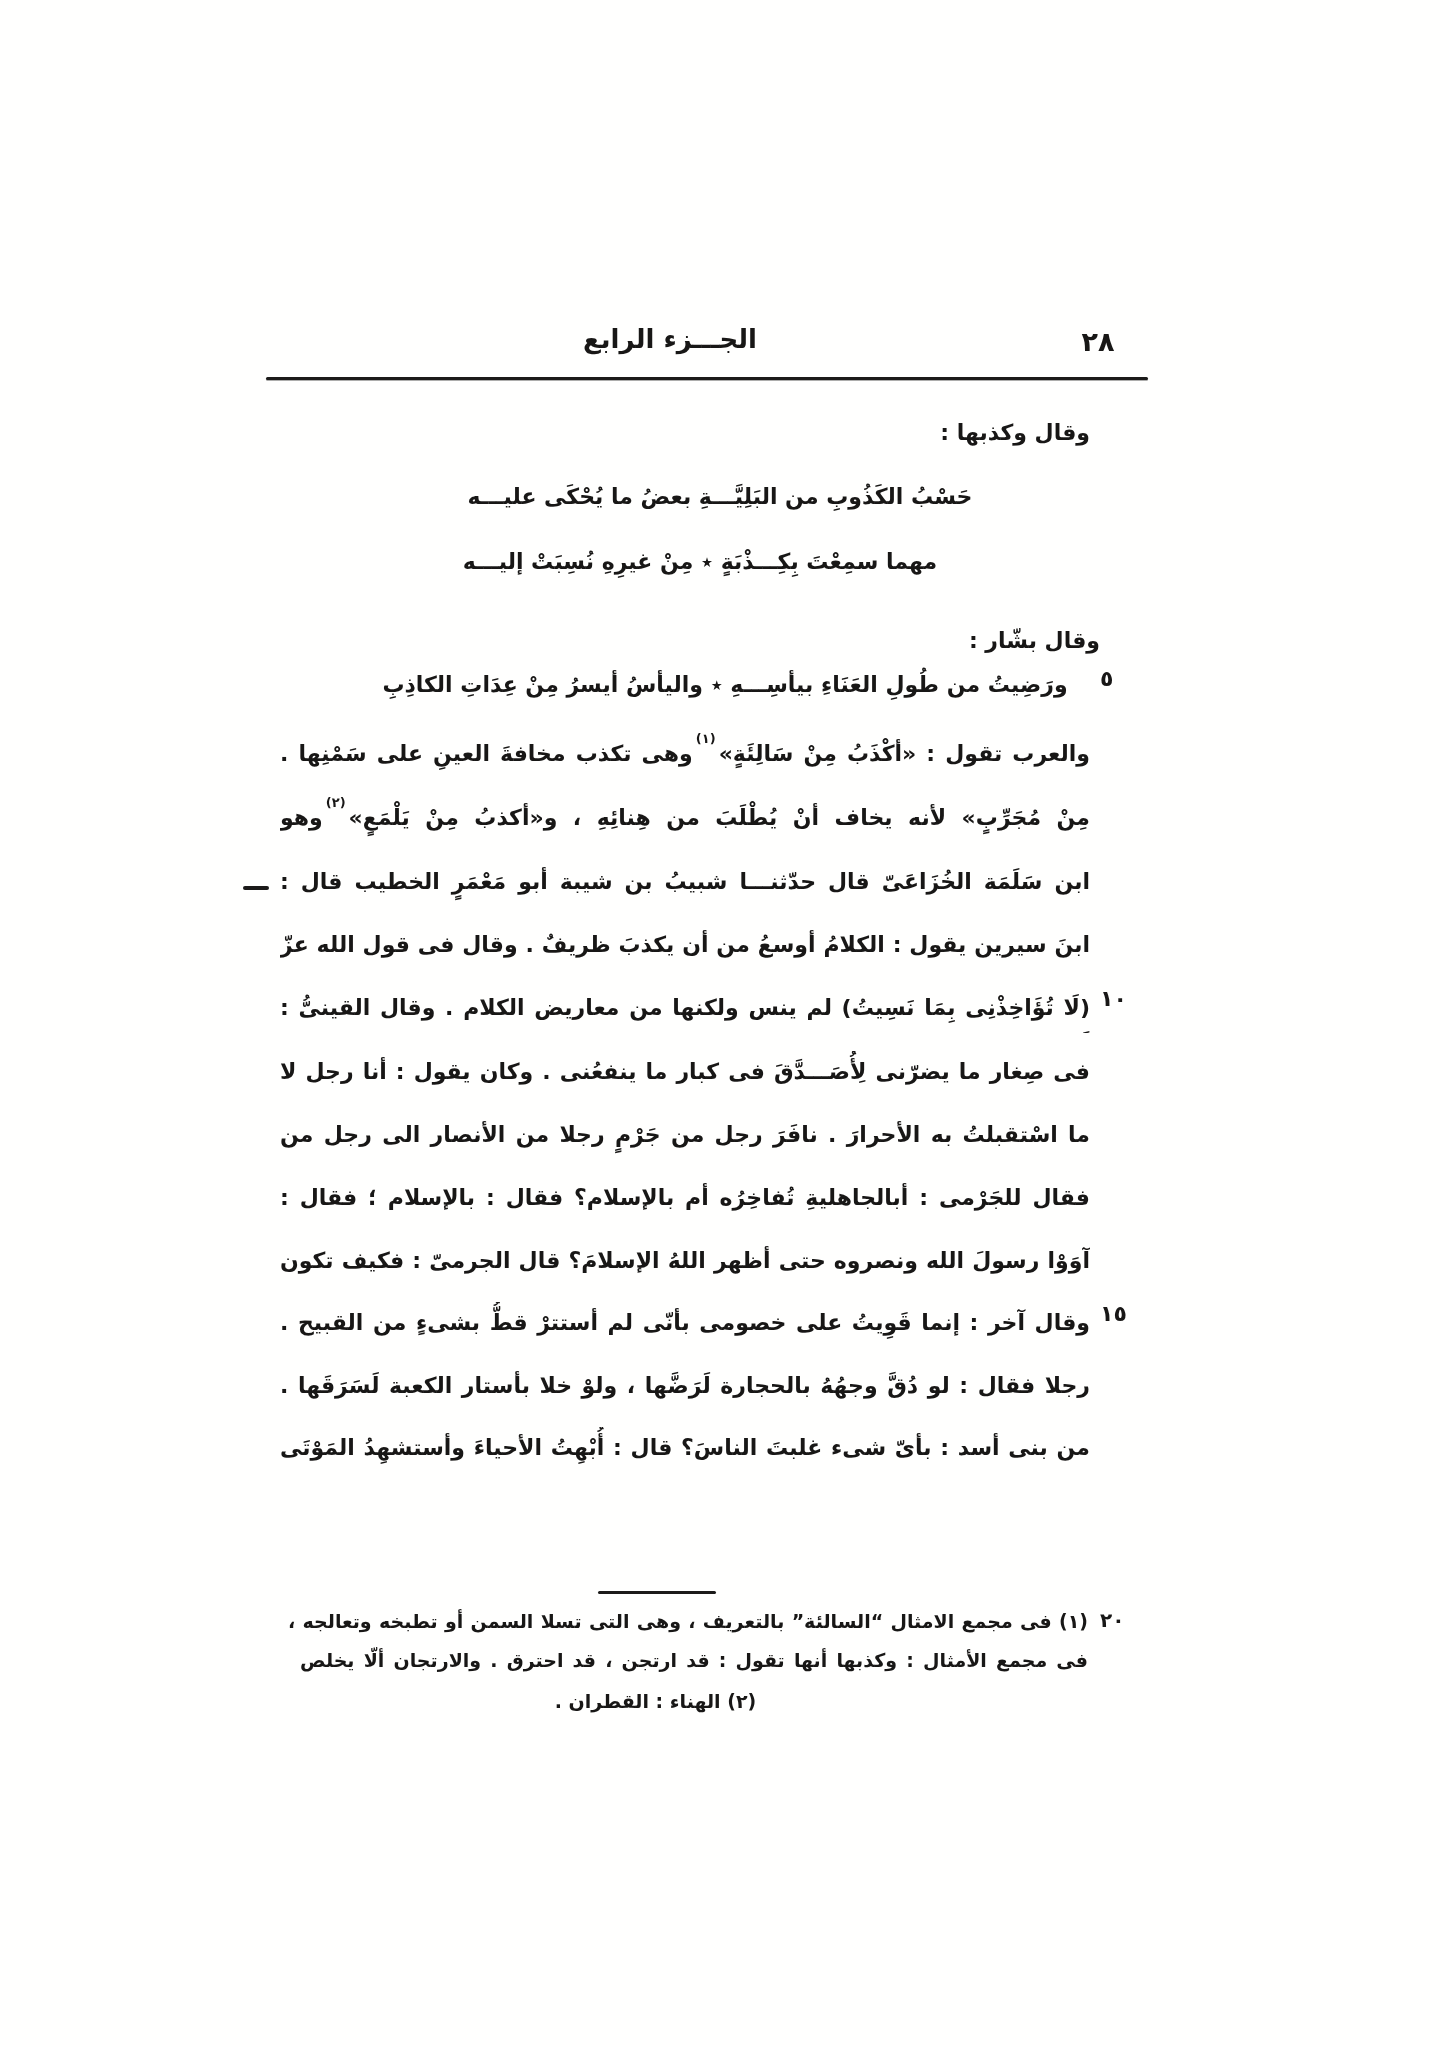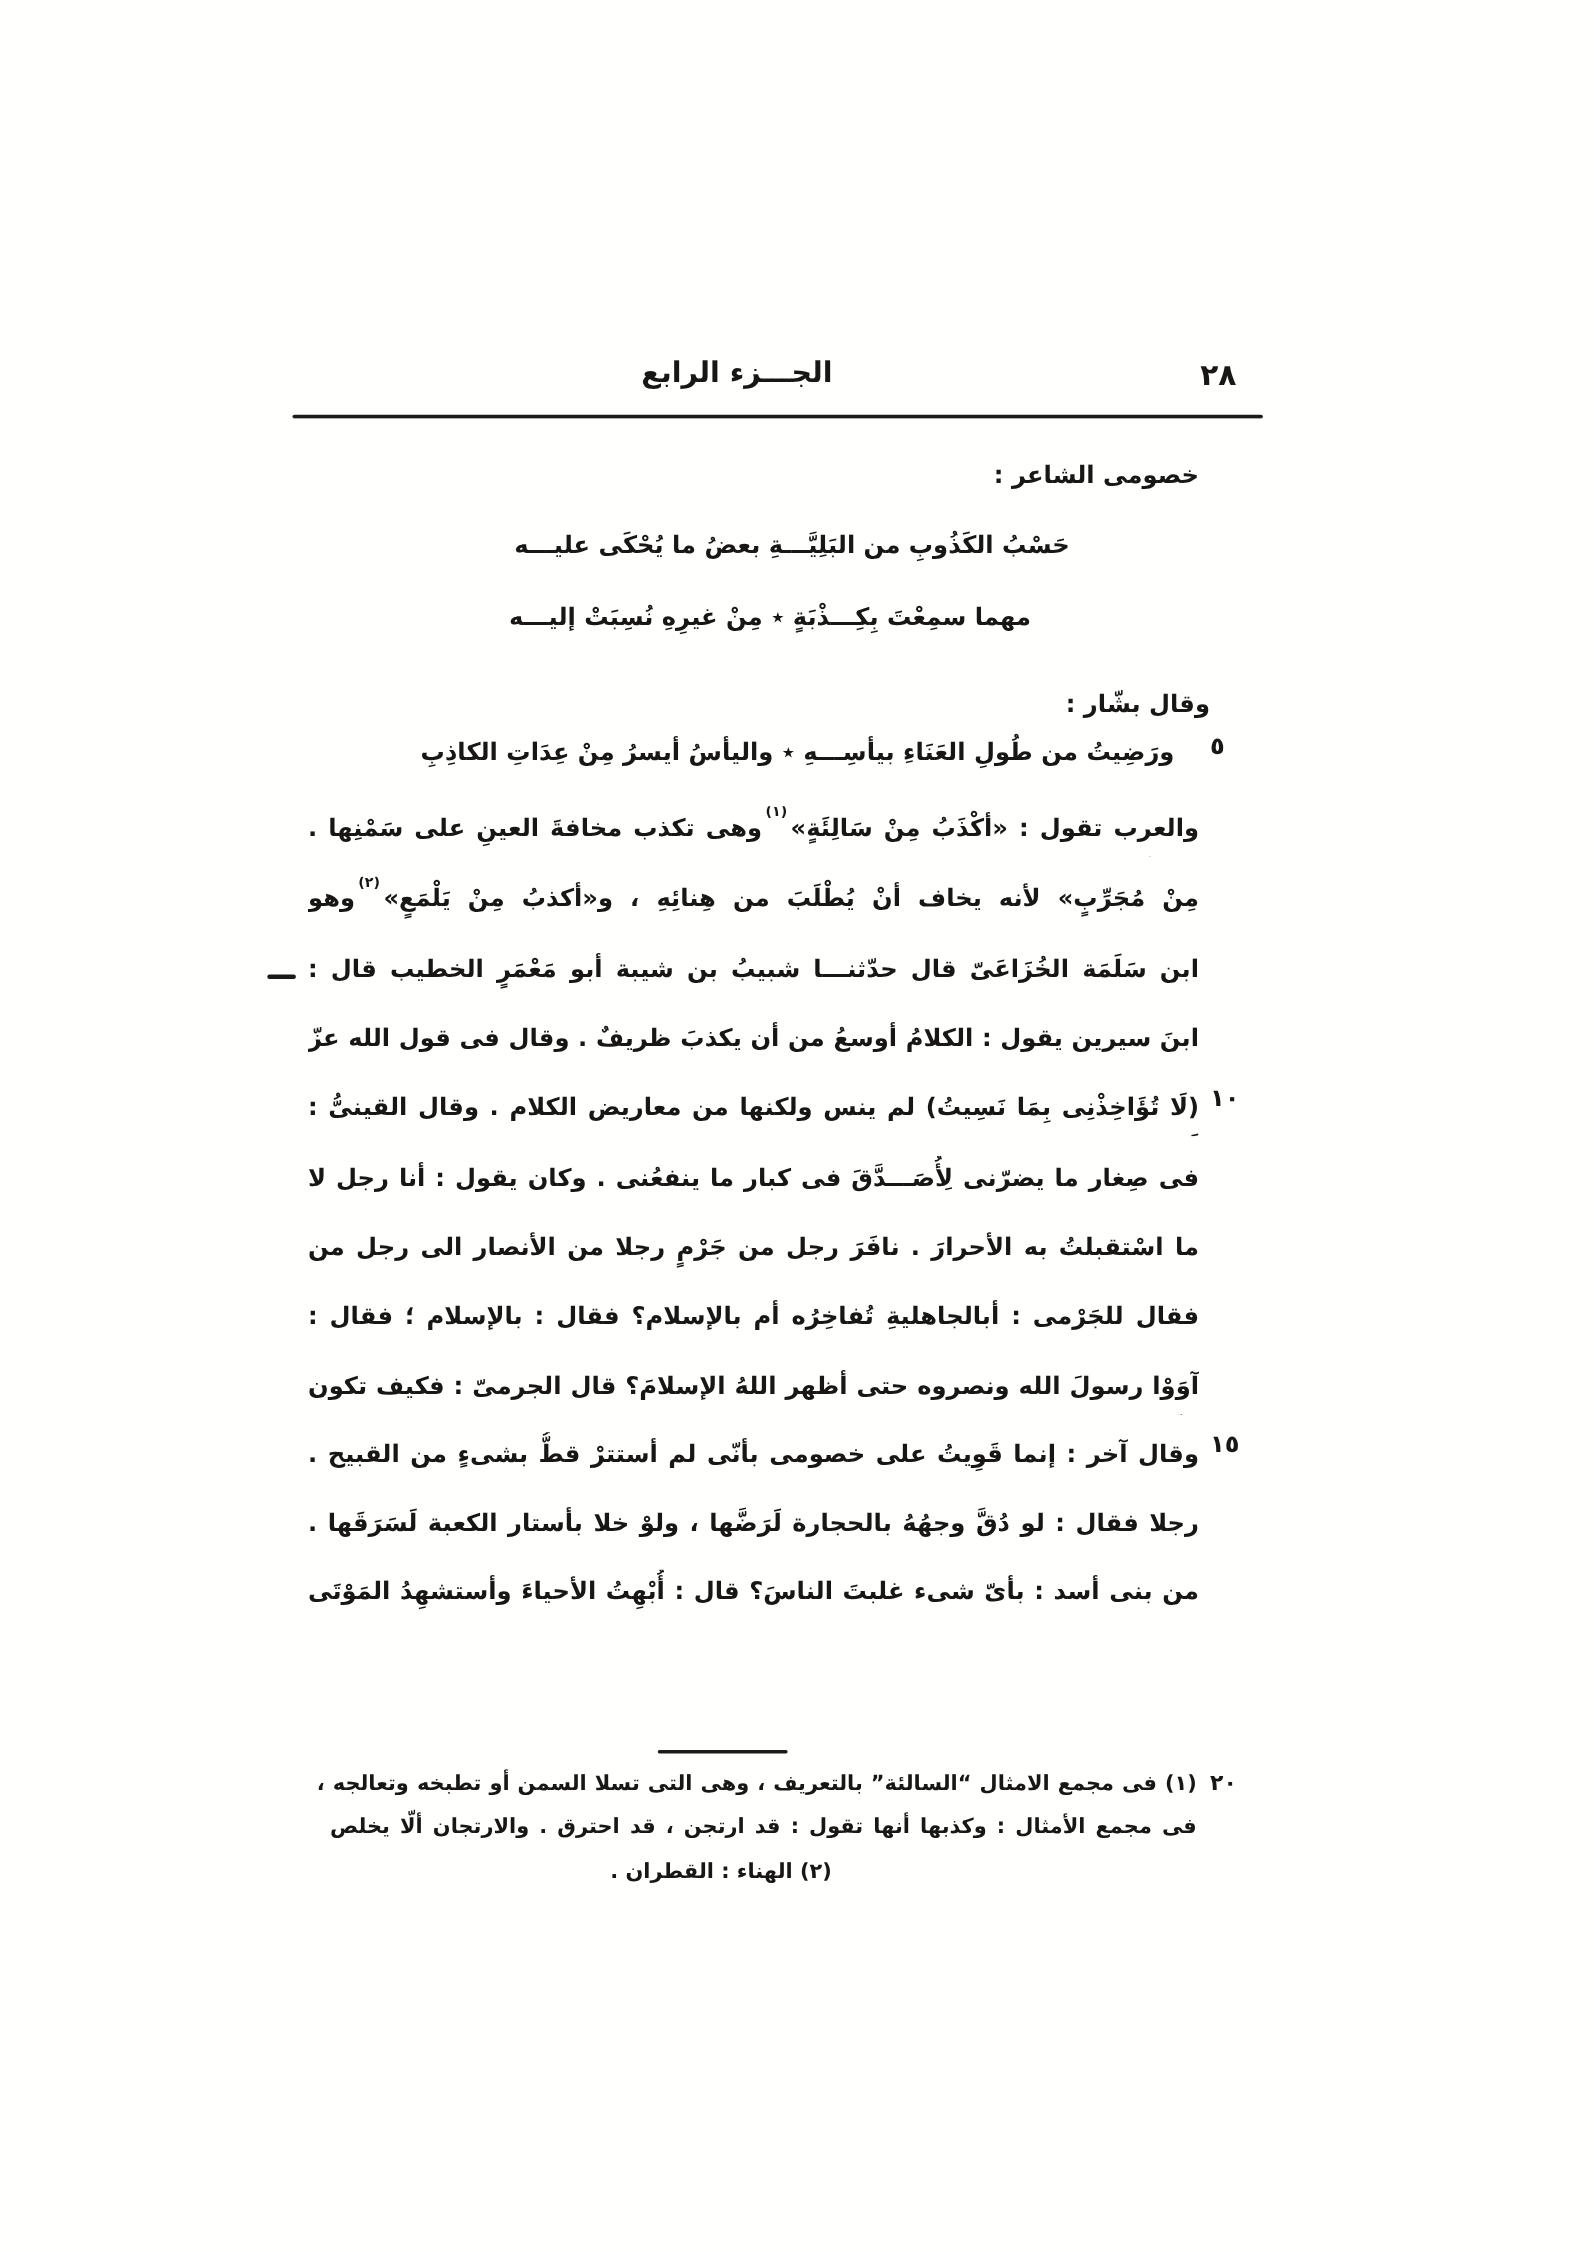--- a/index.html
+++ b/index.html
@@ -15,21 +15,21 @@
   }
   .abs { position: absolute; }
   
   .hdr-title {
     top: 324px; left: 555px; width: 230px;
     font-size: 26px; font-weight: 700; text-align: center;
     letter-spacing: 0;
   }
   .hdr-num {
     top: 326px; left: 1072px; width: 52px;
-    font-size: 27px; font-weight: 700; text-align: right;
+    font-size: 27px; font-weight: 700; text-align: center;
   }
   .hdr-rule {
     top: 377px; left: 266px; width: 882px; height: 3px;
     background: #1c1b1a; border-radius: 2px;
     box-shadow: 0 1px 0 rgba(20,20,20,.35);
   }
   
   .line {
     position: absolute;
     left: 280px; width: 810px; height: 46px;
@@ -64,21 +64,21 @@
 </style>
 </head>
 <body>
 
 <div class="page">
 
   <div class="abs hdr-title">الجـــزء الرابع</div>
   <div class="abs hdr-num">٢٨</div>
   <div class="abs hdr-rule"></div>
 
-  <div class="line intro" style="top:412px">خصومى الشاعر :</div>
+  <div class="line intro" style="top:412px">وقال وكذبها :</div>
 
   <div class="line verse" style="top:541px;left:370px;width:660px">مهما سمِعْتَ بِكِـــذْبَةٍ ٭ مِنْ غيرِهِ نُسِبَتْ إليـــه</div>
   <div class="line verse" style="top:476px;left:370px;width:700px">حَسْبُ الكَذُوبِ من البَلِيَّـــةِ بعضُ ما يُحْكَى عليـــه</div>
 
   <div class="line intro" style="top:620px;left:940px;width:160px">وقال بشّار :</div>
 
   <div class="margin-num" style="top:666px">٥</div>
   <div class="line verse" style="top:664px;left:370px;width:710px">ورَضِيتُ من طُولِ العَنَاءِ بيأسِـــهِ ٭ واليأسُ أيسرُ مِنْ عِدَاتِ الكاذِبِ</div>
 
   <div class="line prose" style="top:733px">

